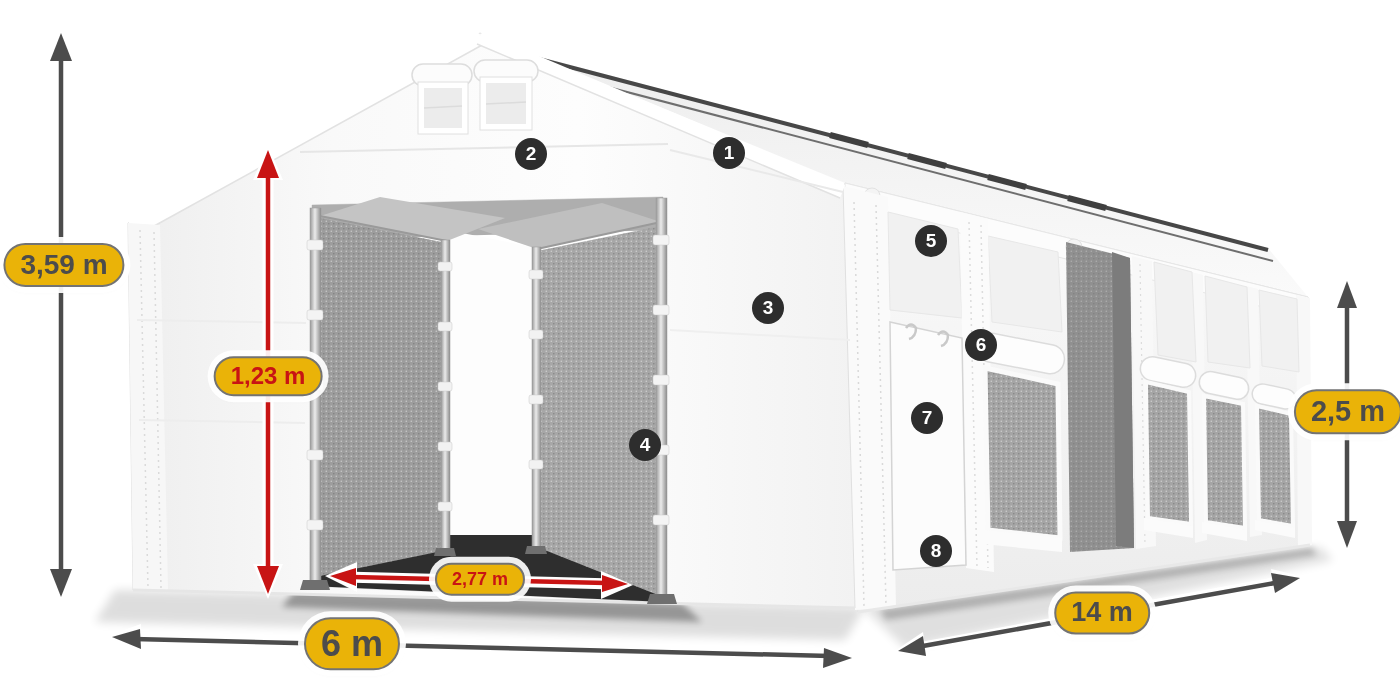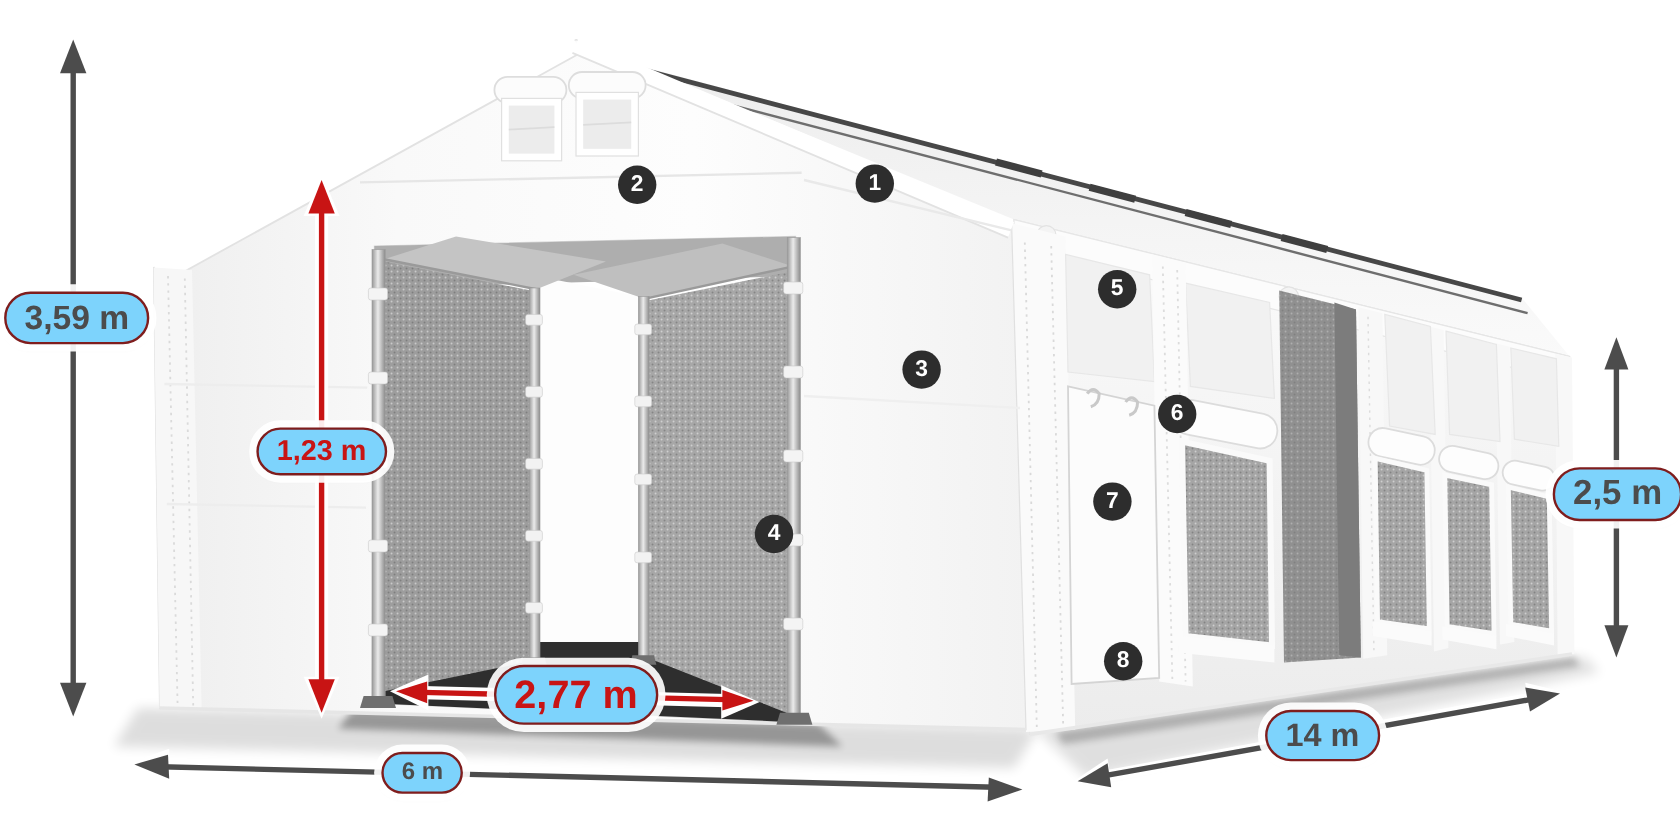--- a/index.html
+++ b/index.html
@@ -5,21 +5,21 @@
   html,body { margin:0; padding:0; background:#ffffff; }
   .stage {
     position:relative; width:1400px; height:700px; background:#ffffff;
     overflow:hidden; font-family:"Liberation Sans", sans-serif;
   }
   svg.tent { position:absolute; left:0; top:0; }
 
   
   .dim-pill {
     position:absolute; transform:translate(-50%,-50%);
-    background:#7dd3fc; border:2px solid #7f1d1d; border-radius:999px;
+    background:#eab308; border:2px solid #737373; border-radius:999px;
     padding:4px 15px; font-weight:bold; white-space:nowrap; line-height:1.15;
     color:var(--dimension-gray,#4c4c4c);
     box-shadow:0 0 0 6px rgba(255,255,255,0.92), 0 2px 6px rgba(0,0,0,0.10);
     z-index:3;
   }
   .dim-pill.red { color:var(--dimension-red,#c81414); }
 
   
   .feature-marker {
     position:absolute; width:32px; height:32px; margin:-16px 0 0 -16px;
@@ -300,22 +300,22 @@
       <polygon points="1347,276 1333,310 1361,310" fill="#ffffff"></polygon>
       <polygon points="1347,553 1333,519 1361,519" fill="#ffffff"></polygon>
       <line x1="1347" y1="300" x2="1347" y2="530" class="ag" stroke-width="4.5"></line>
       <polygon points="1347,281 1337,308 1357,308" class="agf"></polygon>
       <polygon points="1347,548 1337,521 1357,521" class="agf"></polygon>
     </g>
   </svg>
 
   <div class="dim-pill" style="left:64px; top:265px; font-size:28px;">3,59 m</div>
   <div class="dim-pill red" style="left:268px; top:376px; font-size:24px;">1,23 m</div>
-  <div class="dim-pill red" style="left:480px; top:579px; font-size:33px;">2,77 m</div>
-  <div class="dim-pill" style="left:352px; top:644px; font-size:20px;">6 m</div>
+  <div class="dim-pill red" style="left:480px; top:579px; font-size:18px;">2,77 m</div>
+  <div class="dim-pill" style="left:352px; top:644px; font-size:36px;">6 m</div>
   <div class="dim-pill" style="left:1102px; top:613px; font-size:27px;">14 m</div>
   <div class="dim-pill" style="left:1348px; top:412px; font-size:29px;">2,5 m</div>
 
   <div class="feature-marker" style="left:729px; top:153px;">1</div>
   <div class="feature-marker" style="left:531px; top:154px;">2</div>
   <div class="feature-marker" style="left:768px; top:308px;">3</div>
   <div class="feature-marker" style="left:645px; top:445px;">4</div>
   <div class="feature-marker" style="left:931px; top:241px;">5</div>
   <div class="feature-marker" style="left:981px; top:345px;">6</div>
   <div class="feature-marker" style="left:927px; top:418px;">7</div>

